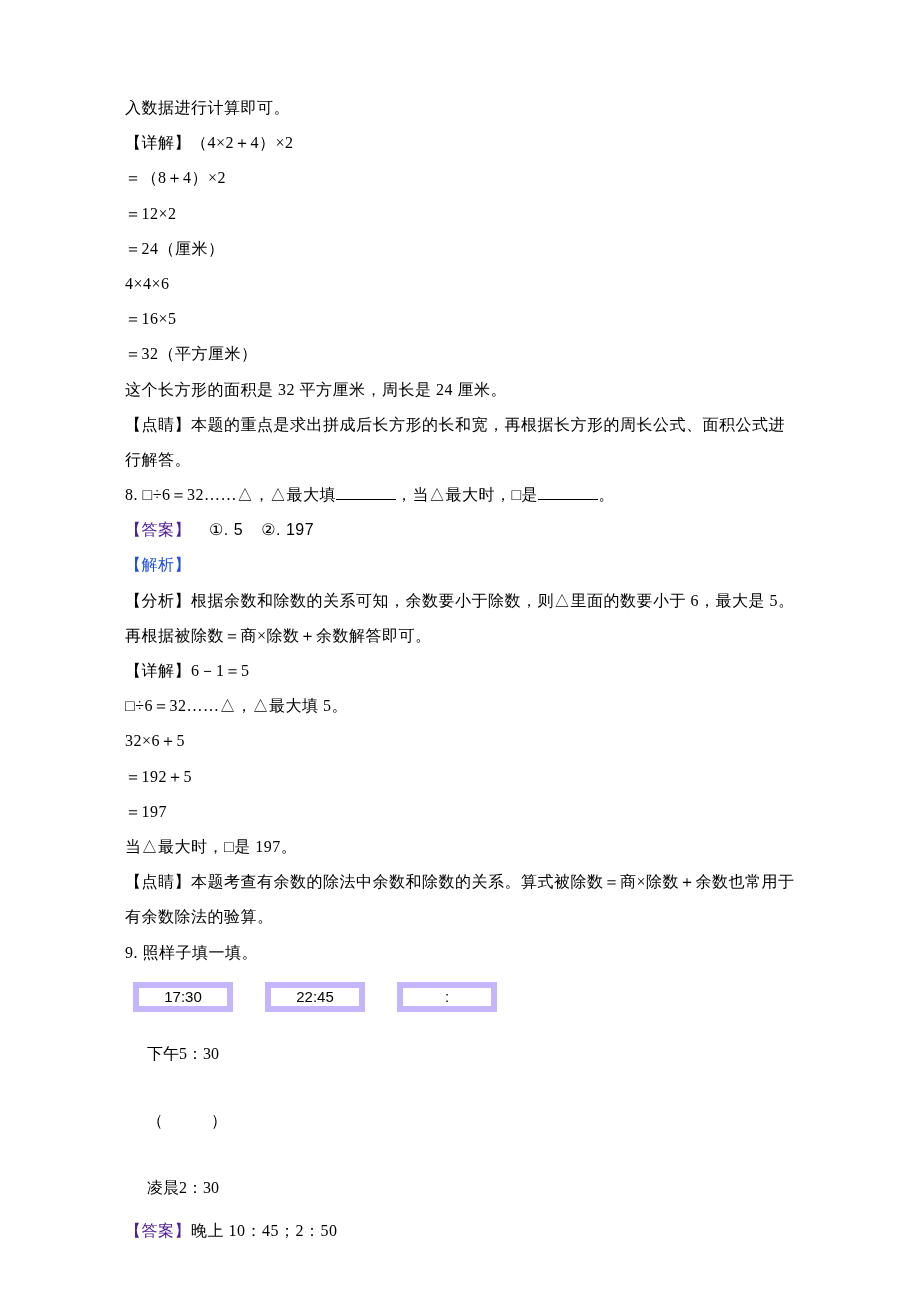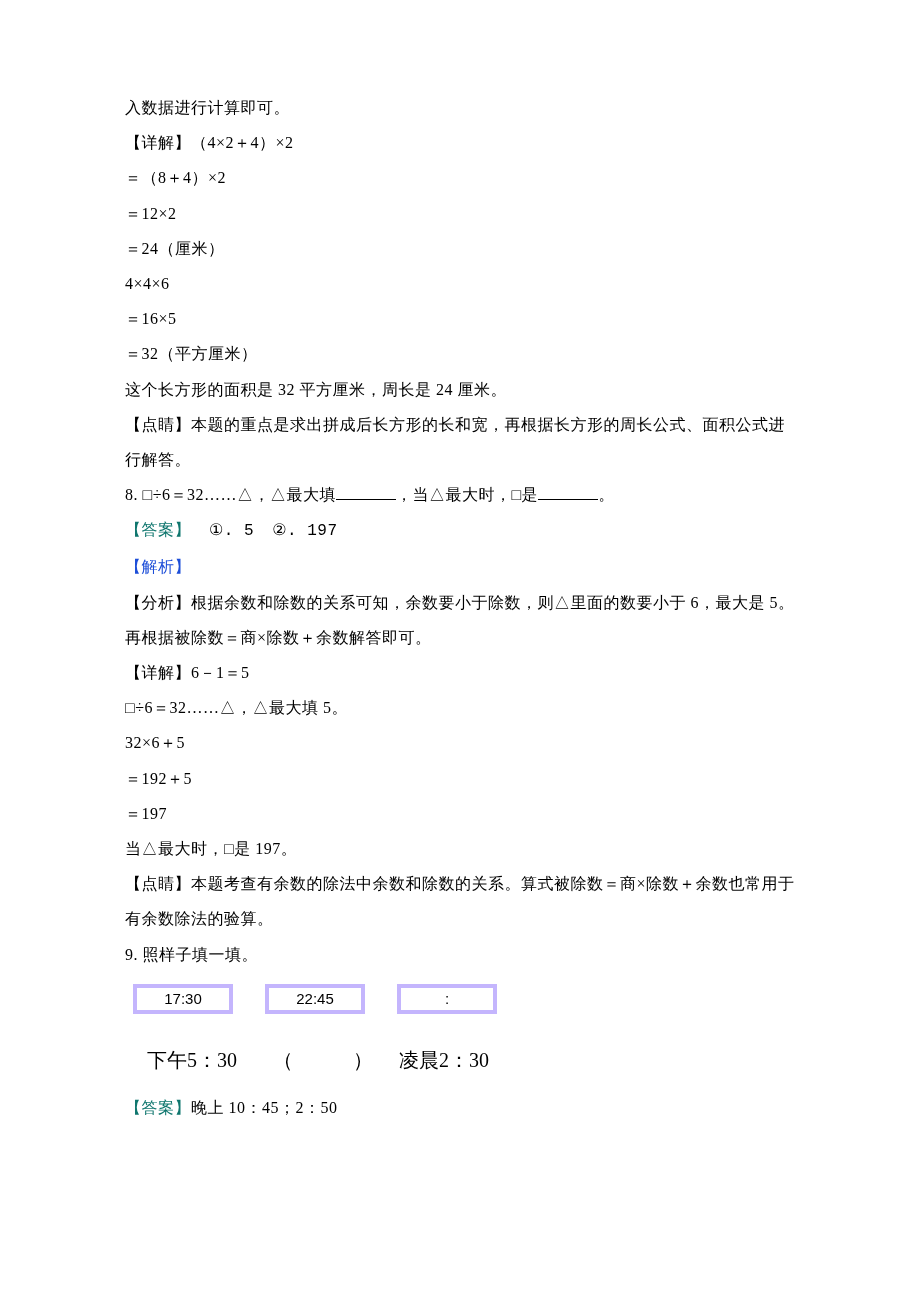--- a/index.html
+++ b/index.html
@@ -15,57 +15,58 @@
       font-size: 16px;
       line-height: 2.2;
       color: #000000;
       padding: 90px 125px 60px 125px;
     }
     .content-line {
       margin: 0;
       letter-spacing: 0.5px;
     }
     .answer-label {
-      color: #0f766e;
+      color: #4c1d95;
     }
     .analysis-label {
       color: #1d4ed8;
     }
     .circled {
-      font-family: Liberation Mono, monospace;
+      font-family: Liberation Sans, sans-serif;
       margin-top: 16px;
     }
     .blank-underline {
       border-bottom: 1px solid #000;
       display: inline-block;
       width: 60px;
       height: 1em;
       vertical-align: baseline;
     }
     .time-boxes {
       display: flex;
       gap: 32px;
       margin: 12px 0 8px 8px;
       align-items: center;
     }
     .time-box {
-      border: 4px solid #c4b5fd;
+      border: 6px solid #c4b5fd;
       width: 100px;
       height: 30px;
       display: flex;
       align-items: center;
       justify-content: center;
       font-family: Arial, sans-serif;
       font-size: 15px;
     }
     .time-labels {
       display: flex;
-      gap: 16px;
+      gap: 32px;
       margin: 24px 0 8px 22px;
-      font-size: 20px;
+      font-size: 16px;
+      flex-direction: column;
     }
     .time-lbl {
       width: 110px;
       text-align: left;
     }
   </style>
 </head>
 <body>
 
 <p class="content-line">入数据进行计算即可。</p>

